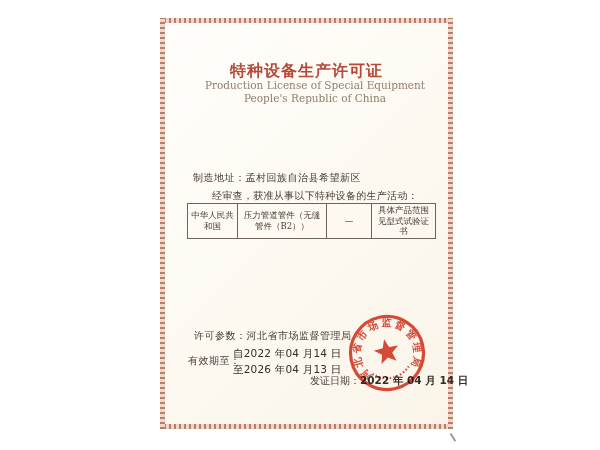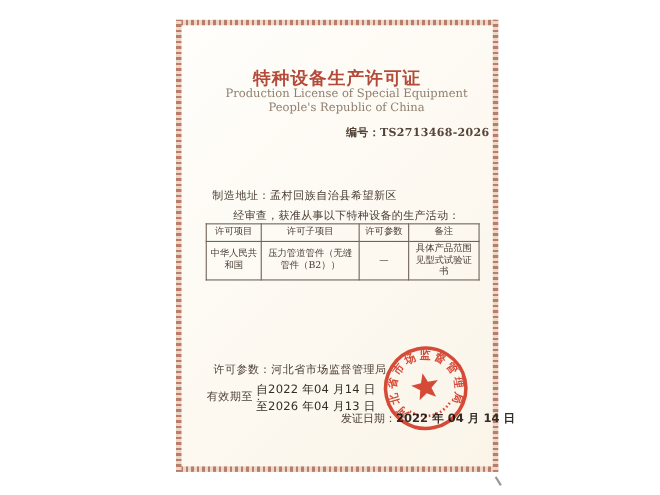--- a/index.html
+++ b/index.html
@@ -80,34 +80,27 @@
 
   <div class="bs bs-top"></div>
   <div class="bs bs-bottom"></div>
   <div class="bs bs-left"></div>
   <div class="bs bs-right"></div>
 
   <div class="title zh2">特种设备生产许可证</div>
   <div class="subtitle en1">Production License of Special Equipment</div>
   <div class="subtitle en2">People's Republic of China</div>
 
-  <div class="serial"><span>编号：</span><span>TS2713468-2026</span></div>
 
   <div class="field f3"><span>制造地址：</span><span>孟村回族自治县希望新区</span></div>
 
   <div class="approval">经审查，获准从事以下特种设备的生产活动：</div>
 
   <table class="license-table">
     <tbody>
-        <tr>
-      <th class="c1">许可项目</th>
-      <th class="c2">许可子项目</th>
-      <th class="c3">许可参数</th>
-      <th class="c4">备注</th>
-    </tr>
     <tr>
       <td class="c1">中华人民共和国</td>
       <td class="c2">压力管道管件（无缝管件（B2））</td>
       <td class="c3">—</td>
       <td class="c4">具体产品范围见型式试验证书</td>
     </tr>
   </tbody>
     </table>
 
   <div class="issuer-line"><span>许可参数：</span><span>河北省市场监督管理局</span></div>

